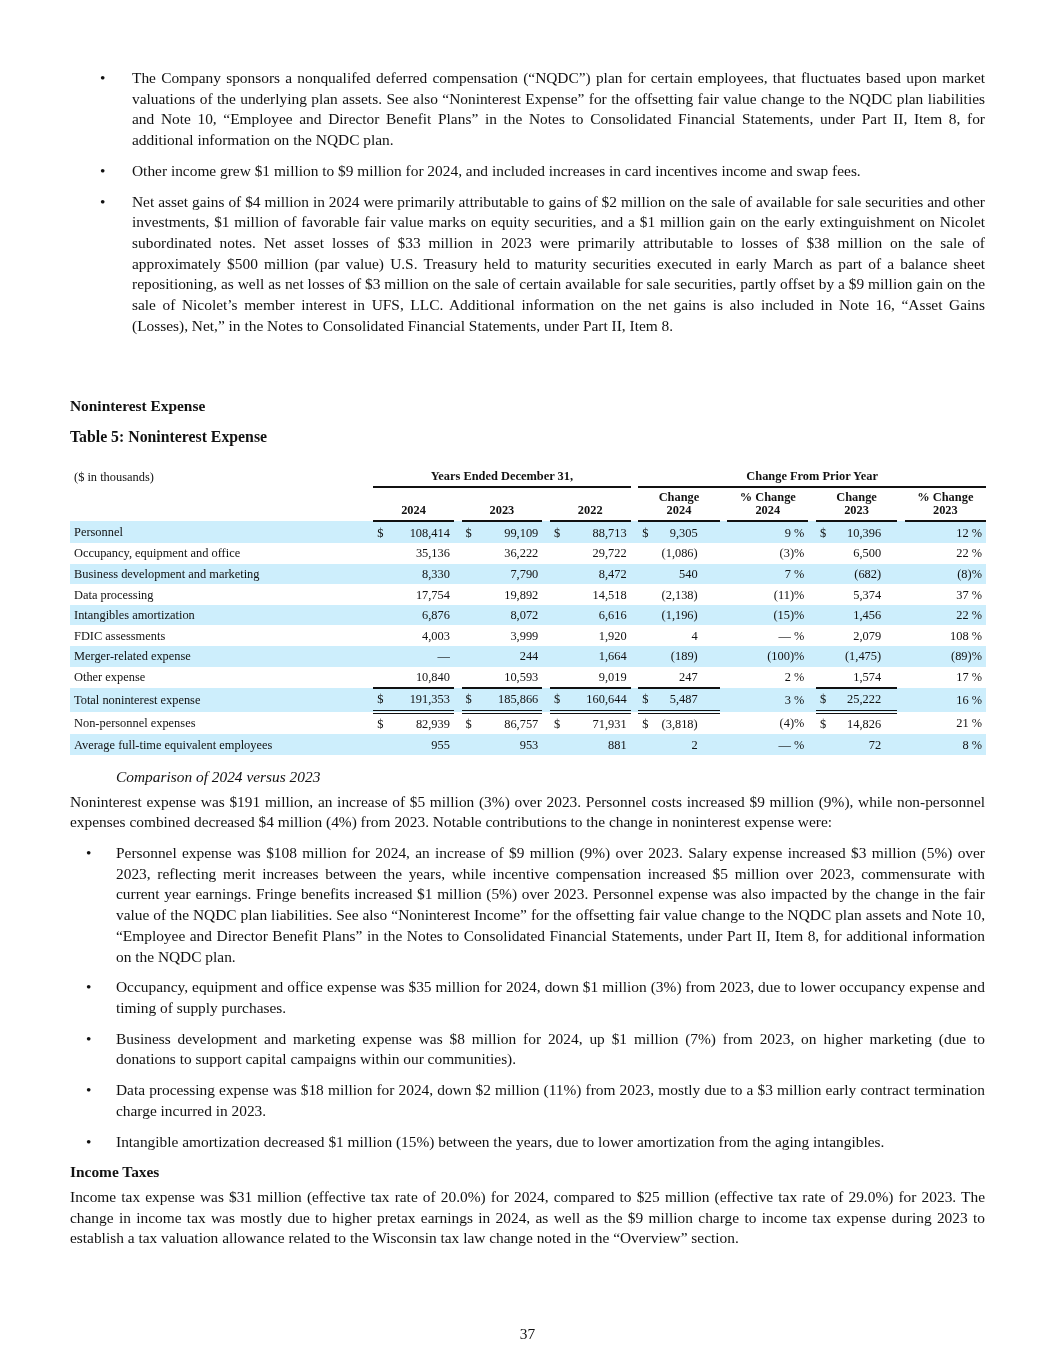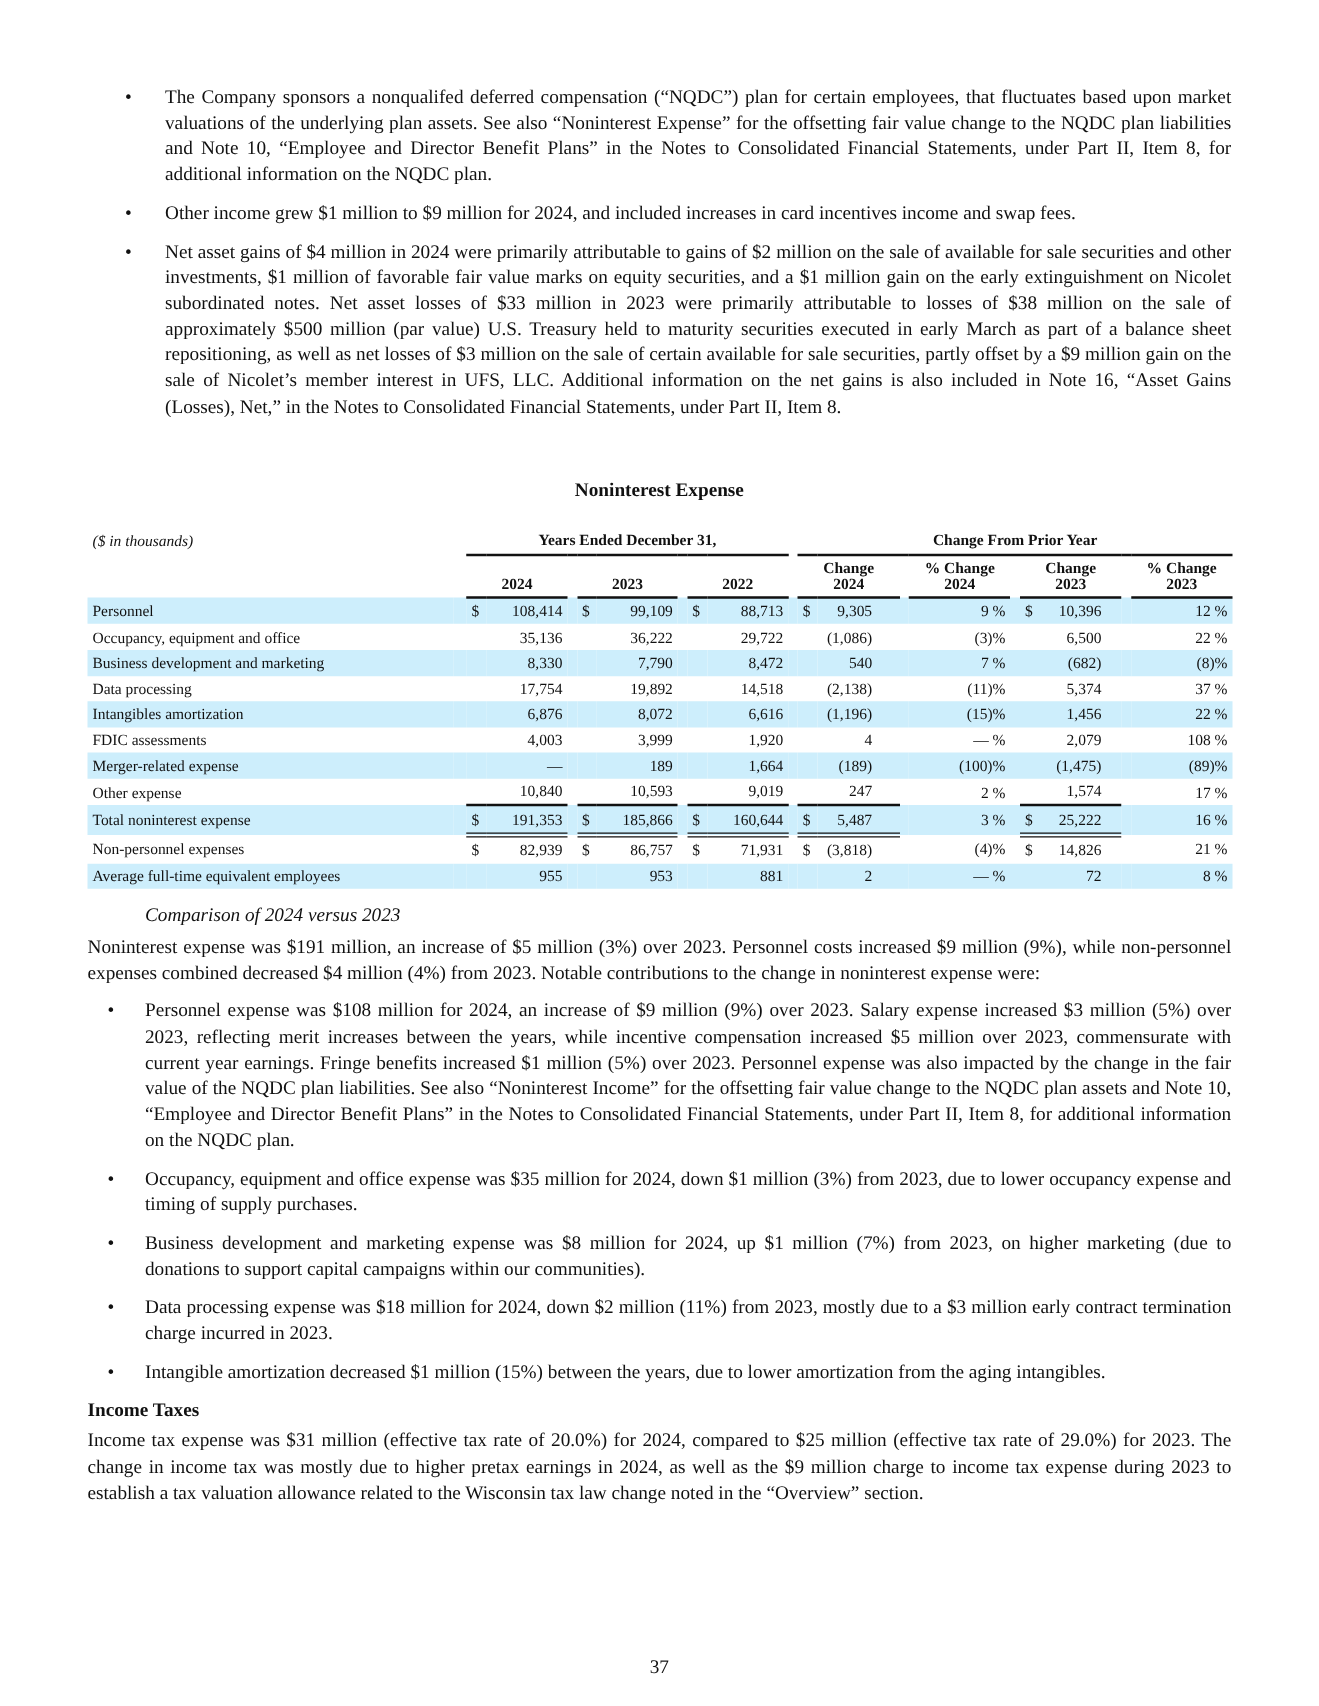--- a/index.html
+++ b/index.html
@@ -32,21 +32,22 @@
 <body>
 
 <div class="page">
 
   <div>
     <p class="bullet"><span class="dot">•</span><span>The Company sponsors a nonqualifed deferred compensation (“NQDC”) plan for certain employees, that fluctuates based upon market valuations of the underlying plan assets.  See also “Noninterest Expense” for the offsetting fair value change to the NQDC plan liabilities and Note 10, “Employee and Director Benefit Plans” in the Notes to Consolidated Financial Statements, under Part II, Item 8, for additional information on the NQDC plan.</span></p>
     <p class="bullet"><span class="dot">•</span><span>Other income grew $1 million to $9 million for 2024, and included increases in card incentives income and swap fees.</span></p>
     <p class="bullet"><span class="dot">•</span><span>Net asset gains of $4 million in 2024 were primarily attributable to gains of $2 million on the sale of available for sale securities and other investments, $1 million of favorable fair value marks on equity securities, and a $1 million gain on the early extinguishment on Nicolet subordinated notes.  Net asset losses of $33 million in 2023 were primarily attributable to losses of $38 million on the sale of approximately $500 million (par value) U.S. Treasury held to maturity securities executed in early March as part of a balance sheet repositioning, as well as net losses of $3 million on the sale of certain available for sale securities, partly offset by a $9 million gain on the sale of Nicolet’s member interest in UFS, LLC. Additional information on the net gains is also included in Note 16, “Asset Gains (Losses), Net,” in the Notes to Consolidated Financial Statements, under Part II, Item 8.</span></p>
   </div>
 
-  <h3 style="margin-top:47px;text-align:center;">Noninterest Expense</h3>
+  <h3 style="margin-top:60px;">Noninterest Expense</h3>
+  <h3 style="margin-top:10px; font-size:15.8px;">Table 5: Noninterest Expense</h3>
 
   <table class="fin" style="margin-top:18px;">
     <colgroup>
       <col style="width:298px">
         <col style="width:10px">
       <col style="width:12px">
         <col style="width:66px">
         <col style="width:8px">
       <col style="width:12px">
         <col style="width:66px">
@@ -59,21 +60,21 @@
         <col style="width:8px">
       <col style="width:82px">
         <col style="width:8px">
       <col style="width:12px">
         <col style="width:66px">
         <col style="width:8px">
       <col style="width:82px">
     </colgroup>
     <tbody>
         <tr>
-      <td style="font-size:12.4px;font-style:italic;">($ in thousands)</td>
+      <td style="font-size:12.4px;">($ in thousands)</td>
       <td></td>
       <td colspan="8" class="hdr ul">Years Ended December 31,</td>
       <td class="gap"></td>
       <td colspan="9" class="hdr ul">Change From Prior Year</td>
     </tr>
     <tr>
       <td></td>
           <td></td>
       <td colspan="2" class="hdr ul" style="vertical-align:bottom;"><span>2024</span></td>
       <td class="gap"></td>
@@ -228,21 +229,21 @@
       <td class="num">108 %</td>
     </tr>
 
     <tr class="shade">
       <td>Merger-related expense</td>
           <td></td>
       <td class="cur"></td>
           <td class="num">—</td>
           <td class="gap"></td>
       <td class="cur"></td>
-          <td class="num">189</td>
+          <td class="num">244</td>
           <td class="gap"></td>
       <td class="cur"></td>
           <td class="num">1,664</td>
           <td class="gap"></td>
       <td class="cur"></td>
           <td class="num" style="padding-right:22px;">(189)</td>
           <td class="gap"></td>
       <td class="num">(100)%</td>
           <td class="gap"></td>
       <td class="cur"></td>

